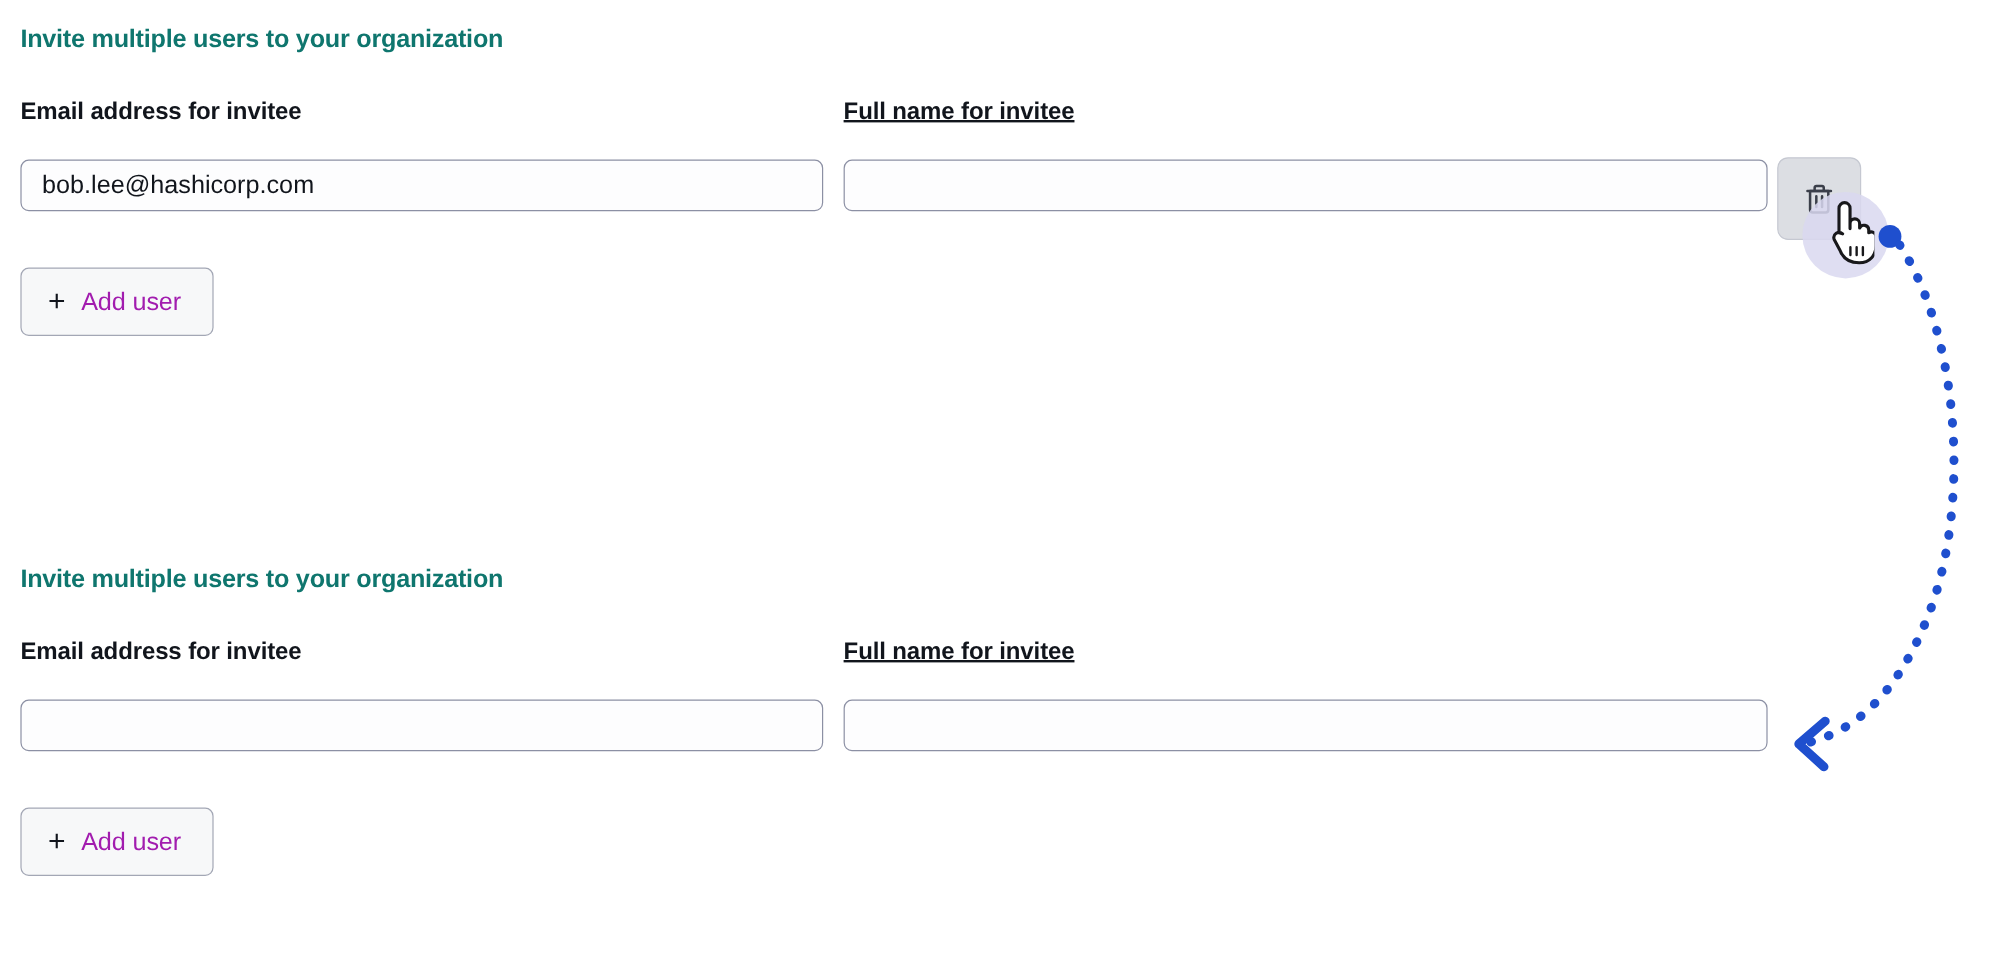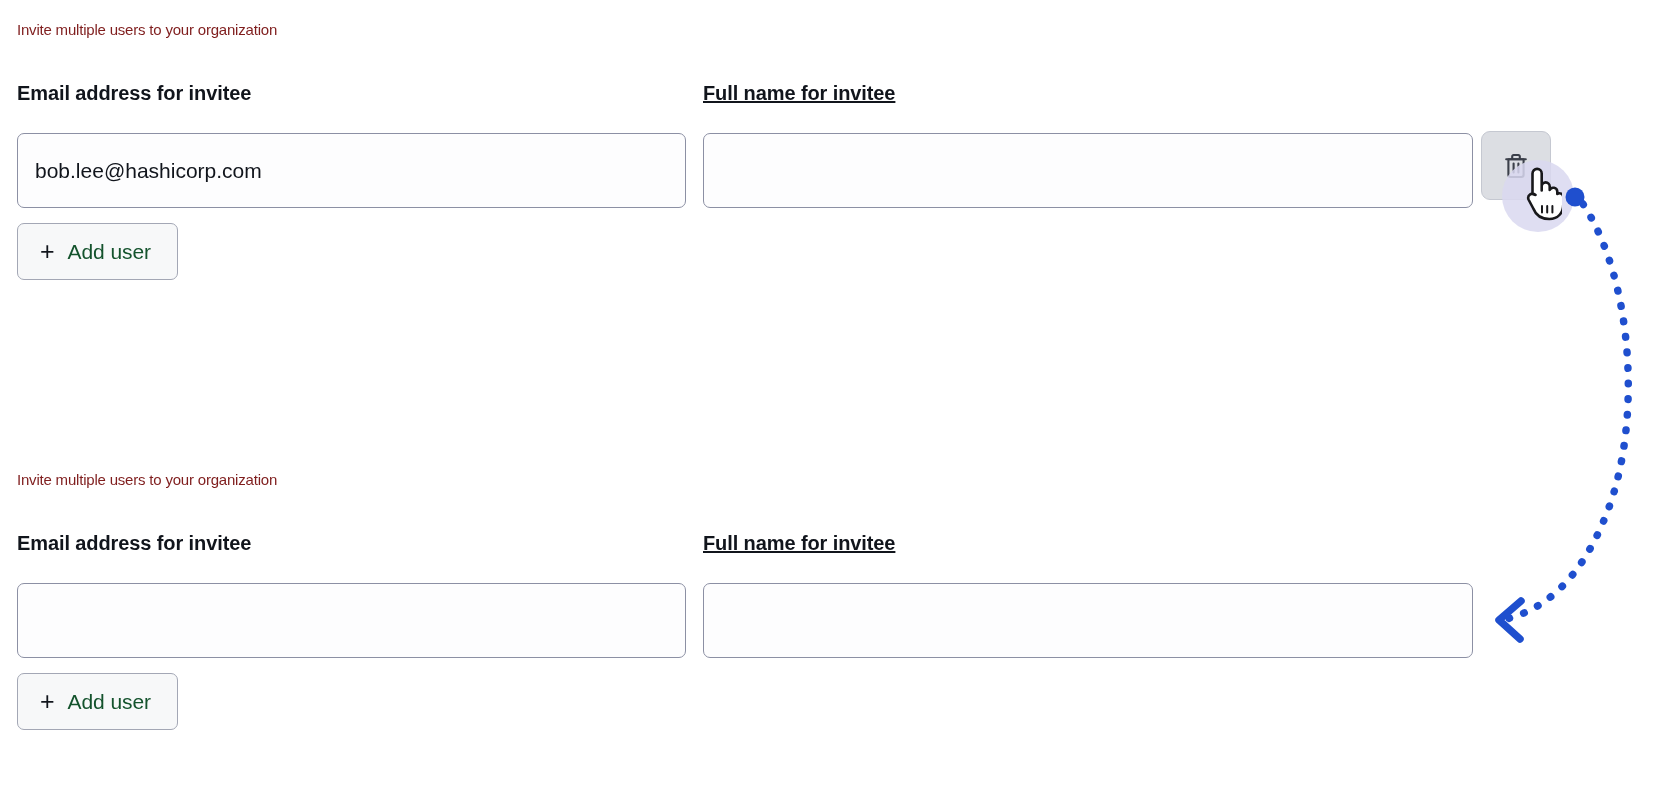--- a/index.html
+++ b/index.html
@@ -22,44 +22,44 @@
     left: 0;
     width: 1672px;
   }
   #section-1 { top: 0px; }
   #section-2 { top: 450px; }
 
   .section-heading {
     position: absolute;
     left: 17px;
     top: 21px;
-    font-size: 15px;
-    font-weight: 400;
+    font-size: 21px;
+    font-weight: 700;
     letter-spacing: -0.2px;
-    color: #7f1d1d;
+    color: #0f766e;
     white-space: nowrap;
   }
 
   .field-label {
     position: absolute;
     top: 82px;
     font-size: 20px;
     font-weight: 700;
     letter-spacing: -0.1px;
     color: #11151c;
     white-space: nowrap;
     text-align: right;
   }
   .label-email { left: 17px; }
   .label-name  { left: 703px; text-decoration: underline; }
 
   .text-input {
     position: absolute;
     top: 133px;
-    height: 75px;
+    height: 43px;
     box-sizing: border-box;
     background: #fdfdfe;
     border: 1.5px solid #8c90a4;
     border-radius: 7px;
     font-family: "Liberation Sans", sans-serif;
     font-size: 21px;
     color: #11151c;
     padding: 0 17px;
     outline: none;
     line-height: 55px;
@@ -103,21 +103,21 @@
     font-family: "Liberation Sans", sans-serif;
   }
   .add-user-button .plus-icon {
     font-size: 25px;
     font-weight: 400;
     line-height: 1;
     color: #11151c;
   }
   .add-user-button .add-user-label {
     font-size: 21px;
-    color: #14532d;
+    color: #a21caf;
     letter-spacing: -0.1px;
   }
 
   
   #annotation-overlay {
     position: absolute;
     left: 0; top: 0;
     width: 1672px; height: 800px;
     pointer-events: none;
   }

